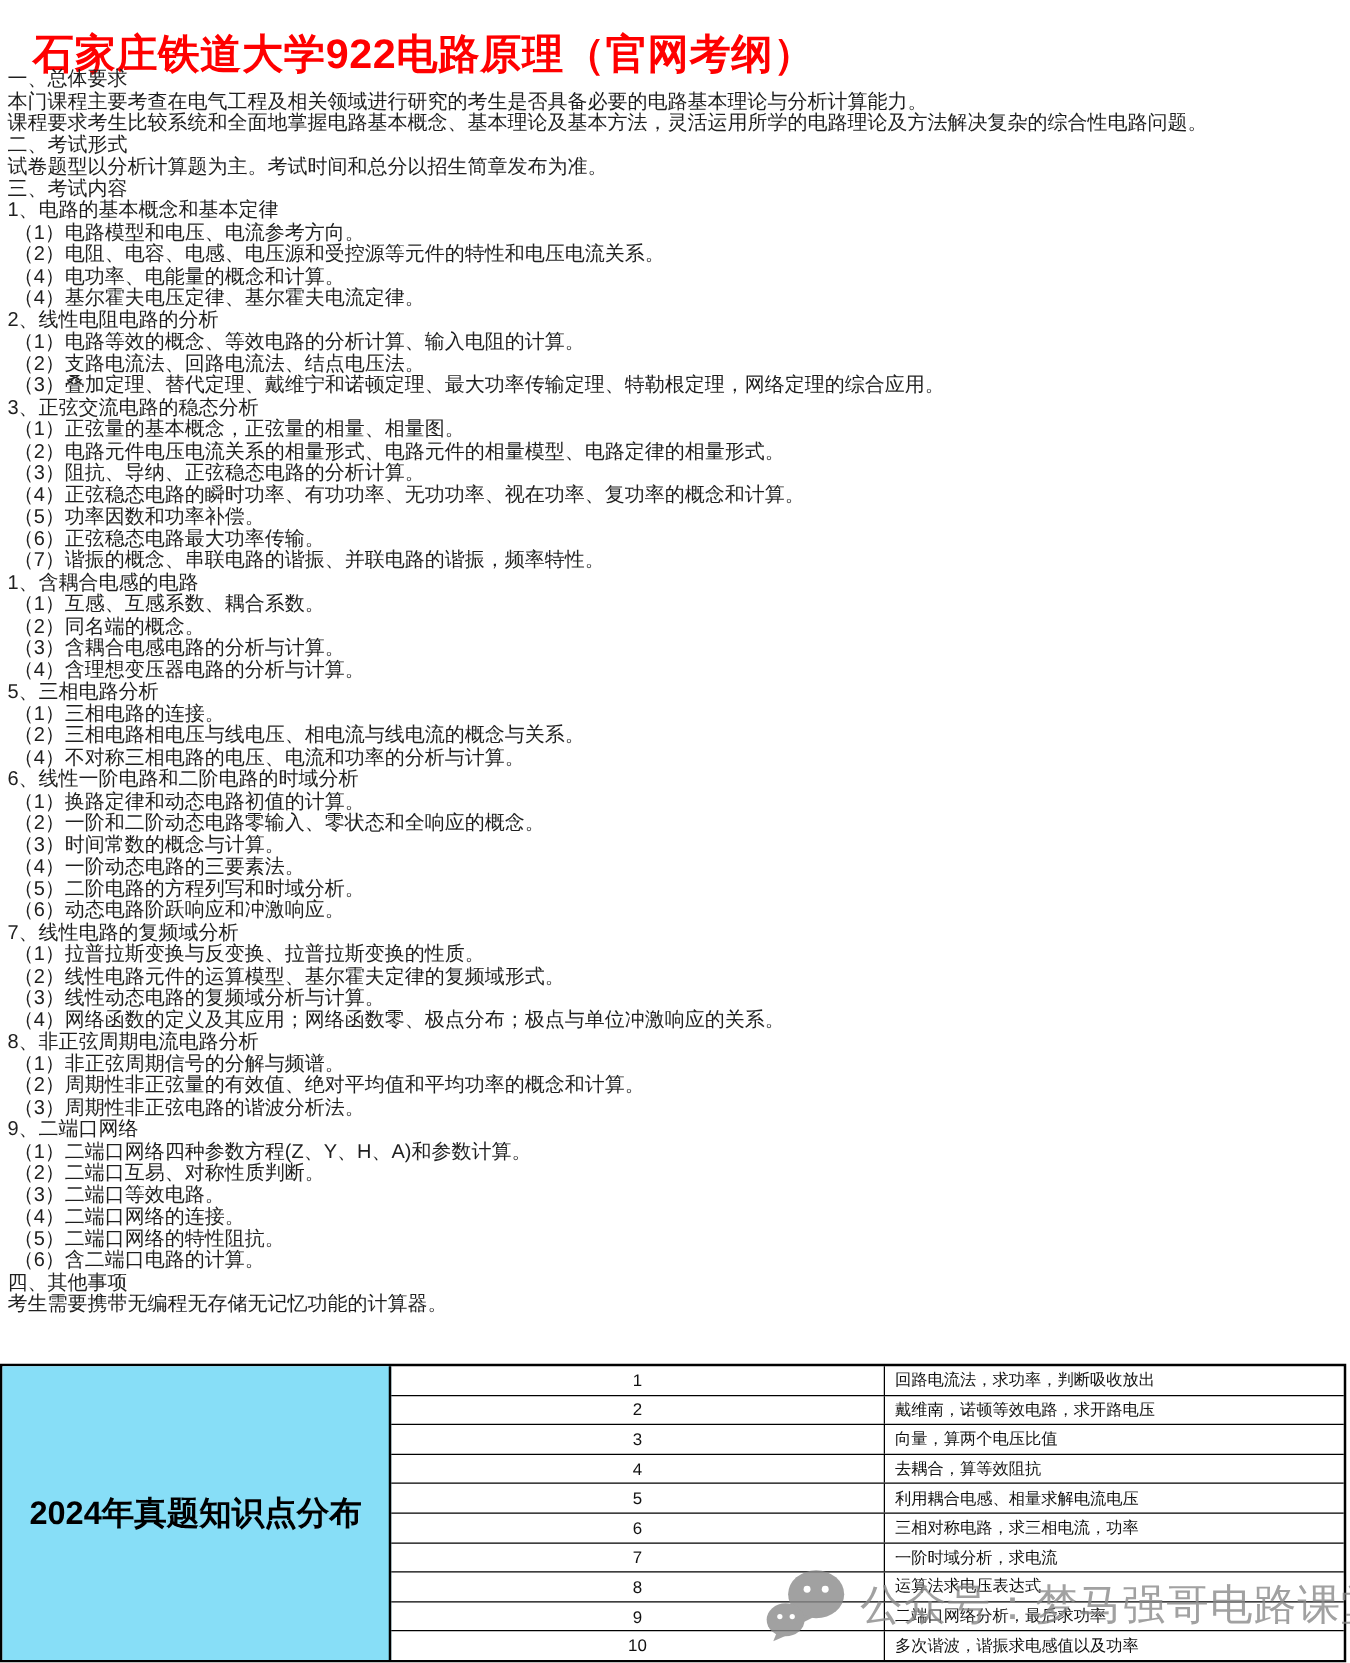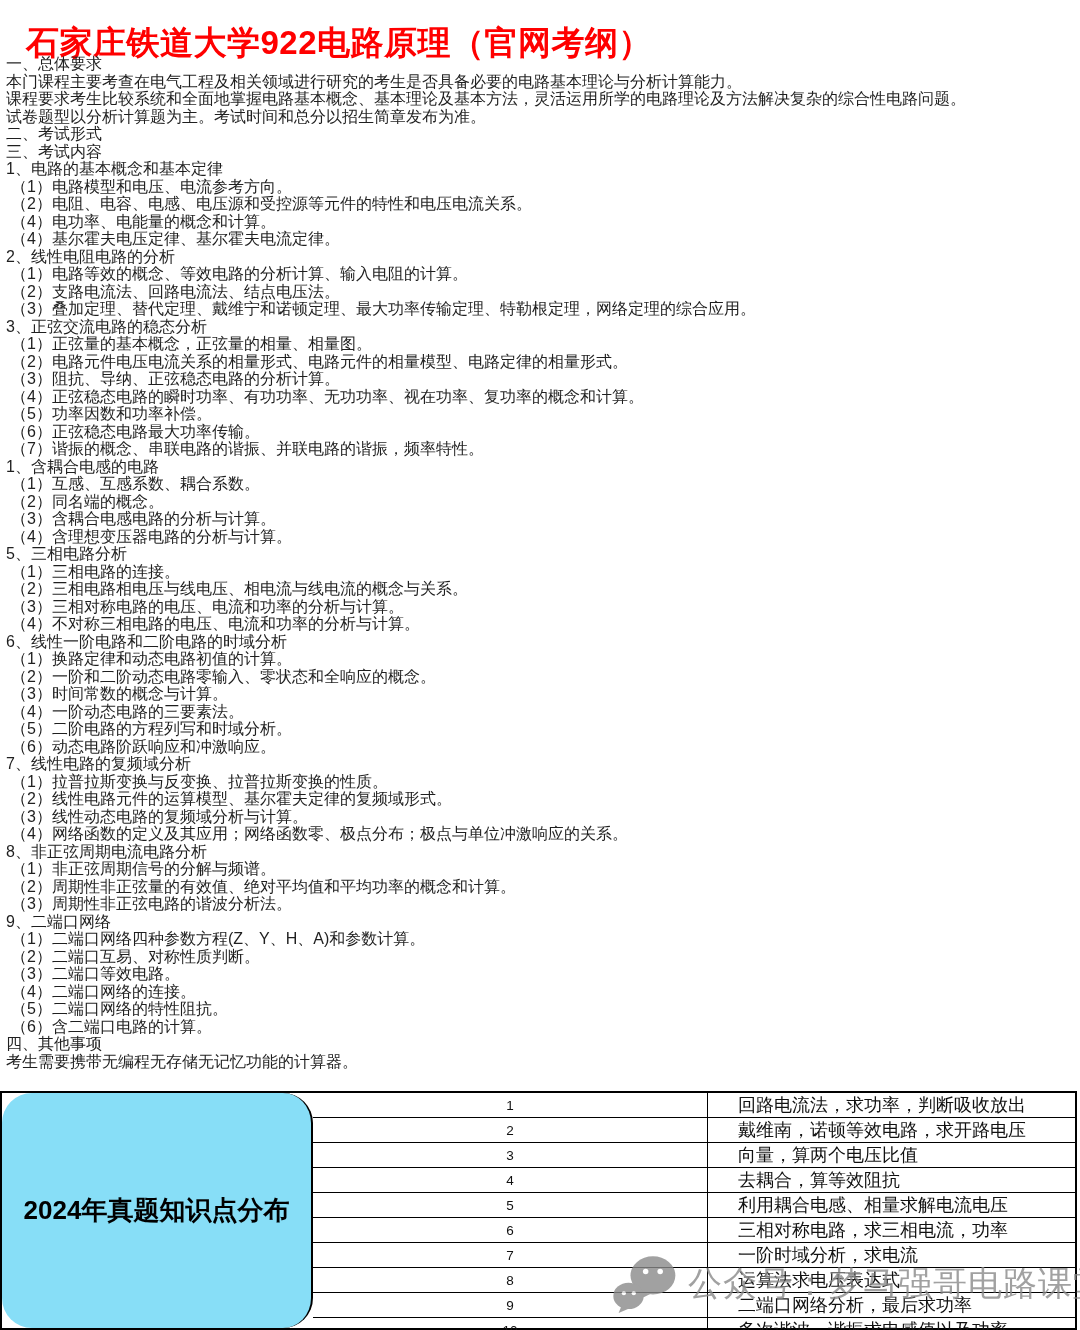--- a/index.html
+++ b/index.html
@@ -25,56 +25,56 @@
   .line.sub{padding-left:5px;}
   .dist-table{
     position:absolute;top:1091px;left:0;
     width:1077px;height:239px;
     border:2px solid #000;box-sizing:border-box;
     display:flex;color:#111;
   }
   .caption-cell{
     width:311px;flex:0 0 311px;
     border-right:2px solid #000;box-sizing:border-box;
-    display:flex;align-items:center;justify-content:center;border-radius:30px;
+    display:flex;align-items:center;justify-content:center;
   }
   .caption-cell span{font-size:26px;font-weight:bold;color:#000;}
   .rows{flex:1;display:flex;flex-direction:column;}
   .trow{flex:1;display:flex;border-bottom:1.5px solid #000;box-sizing:border-box;}
   .trow:last-child{border-bottom:none;}
   .tnum{
     width:395px;flex:0 0 395px;border-right:1.5px solid #000;box-sizing:border-box;
     display:flex;align-items:center;justify-content:center;
     font-size:13.5px;
   }
   .tdesc{
     flex:1;display:flex;align-items:center;
-    padding-left:8px;font-size:18px;white-space:nowrap;margin-left:22px;
+    padding-left:8px;font-size:13px;white-space:nowrap;
   }
   .watermark{
     position:absolute;left:612px;top:1254px;
     display:flex;align-items:center;gap:10px;
     opacity:0.8;z-index:5;pointer-events:none;
   }
   .wc-text{font-size:34px;color:#8a8a8a;white-space:nowrap;letter-spacing:1px;}
   .wc-icon{display:inline-block;width:66px;height:60px;}
 </style>
 </head>
 <body>
 
 <div class="page">
 
   <h1 class="title" style="color: rgb(255, 0, 0);">石家庄铁道大学922电路原理（官网考纲）</h1>
 
   <div class="content" id="syllabus-lines">
       <div class="line">一、总体要求</div>
       <div class="line">本门课程主要考查在电气工程及相关领域进行研究的考生是否具备必要的电路基本理论与分析计算能力。</div>
       <div class="line">课程要求考生比较系统和全面地掌握电路基本概念、基本理论及基本方法，灵活运用所学的电路理论及方法解决复杂的综合性电路问题。</div>
+      <div class="line">二、考试形式</div>
       <div class="line">试卷题型以分析计算题为主。考试时间和总分以招生简章发布为准。</div>
-      <div class="line">二、考试形式</div>
       <div class="line">三、考试内容</div>
       <div class="line">1、电路的基本概念和基本定律</div>
       <div class="line sub">（1）电路模型和电压、电流参考方向。</div>
       <div class="line sub">（2）电阻、电容、电感、电压源和受控源等元件的特性和电压电流关系。</div>
       <div class="line sub">（4）电功率、电能量的概念和计算。</div>
       <div class="line sub">（4）基尔霍夫电压定律、基尔霍夫电流定律。</div>
       <div class="line">2、线性电阻电路的分析</div>
       <div class="line sub">（1）电路等效的概念、等效电路的分析计算、输入电阻的计算。</div>
       <div class="line sub">（2）支路电流法、回路电流法、结点电压法。</div>
       <div class="line sub">（3）叠加定理、替代定理、戴维宁和诺顿定理、最大功率传输定理、特勒根定理，网络定理的综合应用。</div>
@@ -87,21 +87,20 @@
       <div class="line sub">（6）正弦稳态电路最大功率传输。</div>
       <div class="line sub">（7）谐振的概念、串联电路的谐振、并联电路的谐振，频率特性。</div>
       <div class="line">1、含耦合电感的电路</div>
       <div class="line sub">（1）互感、互感系数、耦合系数。</div>
       <div class="line sub">（2）同名端的概念。</div>
       <div class="line sub">（3）含耦合电感电路的分析与计算。</div>
       <div class="line sub">（4）含理想变压器电路的分析与计算。</div>
       <div class="line">5、三相电路分析</div>
       <div class="line sub">（1）三相电路的连接。</div>
       <div class="line sub">（2）三相电路相电压与线电压、相电流与线电流的概念与关系。</div>
-      <div class="line sub">（3）三相对称电路的电压、电流和功率的分析与计算。</div>
       <div class="line sub">（4）不对称三相电路的电压、电流和功率的分析与计算。</div>
       <div class="line">6、线性一阶电路和二阶电路的时域分析</div>
       <div class="line sub">（1）换路定律和动态电路初值的计算。</div>
       <div class="line sub">（2）一阶和二阶动态电路零输入、零状态和全响应的概念。</div>
       <div class="line sub">（3）时间常数的概念与计算。</div>
       <div class="line sub">（4）一阶动态电路的三要素法。</div>
       <div class="line sub">（5）二阶电路的方程列写和时域分析。</div>
       <div class="line sub">（6）动态电路阶跃响应和冲激响应。</div>
       <div class="line">7、线性电路的复频域分析</div>
       <div class="line sub">（1）拉普拉斯变换与反变换、拉普拉斯变换的性质。</div>

